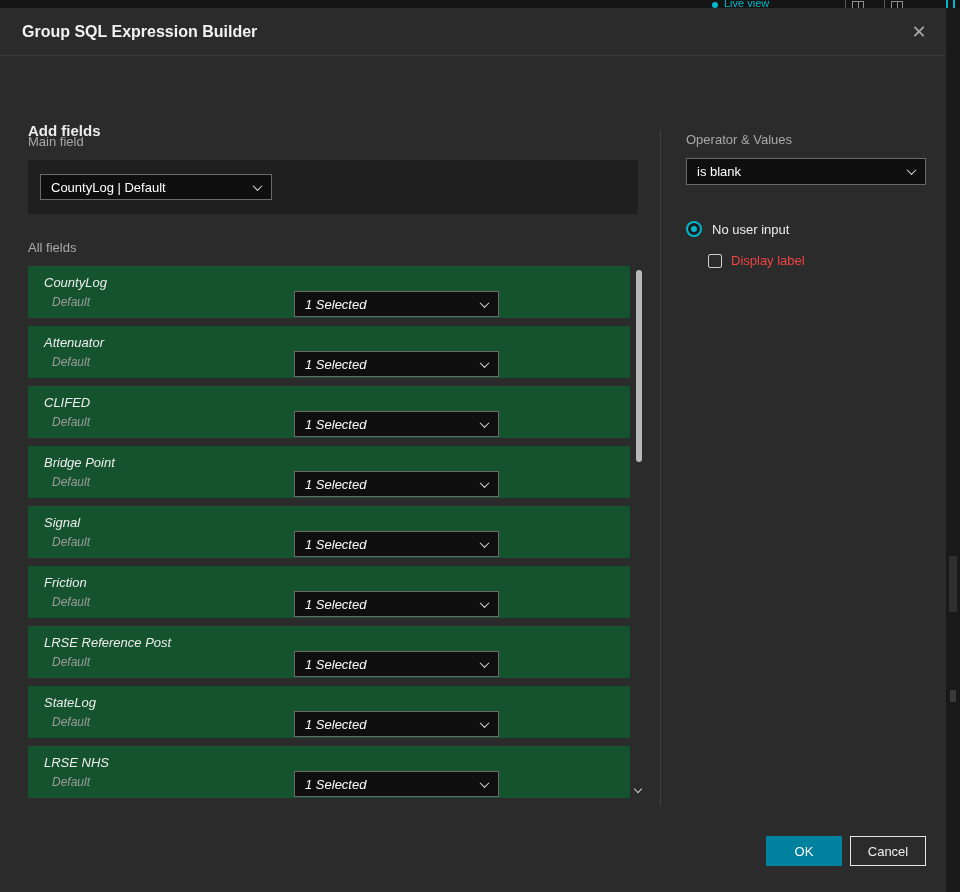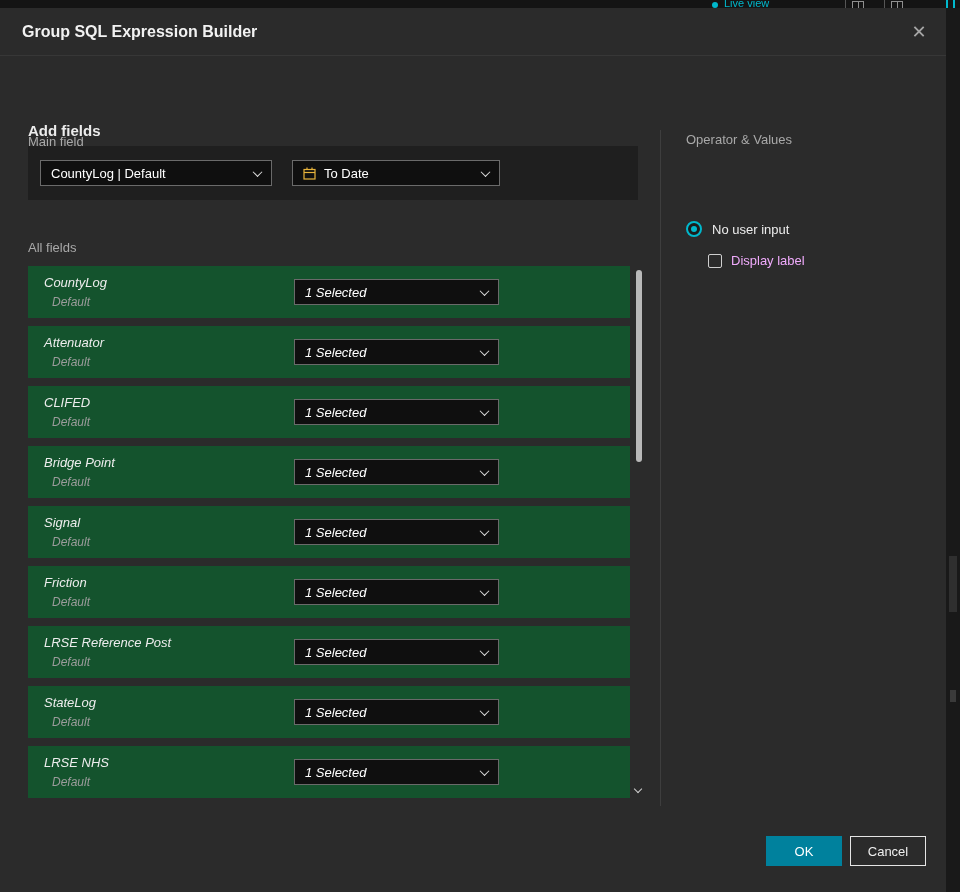--- a/index.html
+++ b/index.html
@@ -53,31 +53,31 @@
     white-space:nowrap;
   }
   .chev {
     margin-left:auto; width:7px; height:7px; flex:0 0 auto;
     border-right:1.5px solid #dedede; border-bottom:1.5px solid #dedede;
     transform:rotate(45deg) translate(-1px,-1px);
   }
   .cal-icon { flex:0 0 auto; display:block; }
 
   .main-field-box {
-    position:absolute; left:28px; top:138px; width:610px; height:54px;
+    position:absolute; left:28px; top:152px; width:610px; height:54px;
     background:#1f1f1f;
     text-align:center;
   }
 
   
   .fields-list { position:absolute; left:28px; top:258px; width:602px; }
   .field-row { position:relative; width:602px; height:52px; background:#14532d; margin-bottom:8px;font-style:italic; }
   .field-name { position:absolute; left:16px; top:9px; font-size:13px; color:#ededed; }
   .field-sub  { position:absolute; left:24px; top:29px; font-size:12px; color:#9c9c9c; }
-  .row-select { left:266px; top:13px; width:205px; }
+  .row-select { left:266px; top:25px; width:205px; }
 
   .scrollbar { position:absolute; left:636px; top:260px; width:6px; height:530px; }
   .scroll-thumb { position:absolute; left:0; top:2px; width:6px; height:192px; background:#b9b9b9; border-radius:3px; cursor:pointer; }
   .scroll-down {
     position:absolute; left:634px; top:778px; width:8px; height:8px; cursor:pointer;
   }
   .scroll-down:after {
     content:""; position:absolute; left:1px; top:0; width:5px; height:5px;
     border-right:1.5px solid #cfcfcf; border-bottom:1.5px solid #cfcfcf; transform:rotate(45deg);
   }
@@ -90,21 +90,21 @@
   .radio-row { position:absolute; left:686px; top:213px; display:flex; align-items:center; gap:10px; cursor:pointer; }
   .radio-outer {
     width:16px; height:16px; border-radius:50%; border:2px solid var(--accent,#00b8cc);
     display:flex; align-items:center; justify-content:center; background:#1c1c1c;
   }
   .radio-dot { width:6px; height:6px; border-radius:50%; background:var(--accent,#00b8cc); }
   .radio-label { font-size:13px; color:#ededed; }
 
   .check-row { position:absolute; left:708px; top:245px; display:flex; align-items:center; gap:9px; cursor:pointer; }
   .checkbox { width:14px; height:14px; border:1px solid #cfcfcf; border-radius:2px; background:transparent; }
-  .check-label { font-size:13px; color:#f0abfc; }
+  .check-label { font-size:13px; color:#ef4444; }
 
   
   .btn {
     position:absolute; top:828px; height:30px; width:76px;
     display:flex; align-items:center; justify-content:center;
     font-size:13px; cursor:pointer;text-align:right;
   }
   .btn-ok { left:766px; background:var(--ok,#00819d); color:#ffffff; border:1px solid var(--ok,#00819d); }
   .btn-cancel { left:850px; background:transparent; color:#efefef; border:1px solid #e5e5e5; }
 </style>
@@ -135,30 +135,20 @@
 
   <div class="section-title">Add fields</div>
 
   <div class="group-label" style="left:28px; top:126px;">Main field</div>
 
   <div class="main-field-box">
     <div class="select" style="left:12px; top:14px; width:232px;">
       <span>CountyLog | Default</span>
       <span class="chev"></span>
     </div>
-    <div class="select" style="left:264px; top:14px; width:208px;">
-      <svg class="cal-icon" width="13" height="13" viewBox="0 0 13 13">
-        <rect x="1" y="2.5" width="11" height="9.5" fill="none" stroke="#e8b43c" stroke-width="1.2"></rect>
-        <line x1="1" y1="5.5" x2="12" y2="5.5" stroke="#e8b43c" stroke-width="1.2"></line>
-        <line x1="4" y1="0.5" x2="4" y2="3" stroke="#e8b43c" stroke-width="1.2"></line>
-        <line x1="9" y1="0.5" x2="9" y2="3" stroke="#e8b43c" stroke-width="1.2"></line>
-      </svg>
-      <span>To Date</span>
-      <span class="chev"></span>
-    </div>
   </div>
 
   <div class="group-label" style="left:28px; top:232px;">All fields</div>
 
   <div class="fields-list">
       <div class="field-row">
       <div class="field-name">CountyLog</div>
       <div class="field-sub">Default</div>
       <div class="select row-select">
         <span>1 Selected</span>
@@ -233,20 +223,24 @@
 
   <div class="scrollbar">
     <div class="scroll-thumb"></div>
   </div>
   <div class="scroll-down"></div>
 
   <div class="v-divider"></div>
 
   <div class="group-label" style="left:686px; top:124px;">Operator &amp; Values</div>
 
+  <div class="select op-select">
+    <span>is blank</span>
+    <span class="chev"></span>
+  </div>
 
   <div class="radio-row">
     <span class="radio-outer">
         <span class="radio-dot"></span>
       </span>
     <span class="radio-label">No user input</span>
   </div>
 
   <div class="check-row">
     <span class="checkbox"></span>

